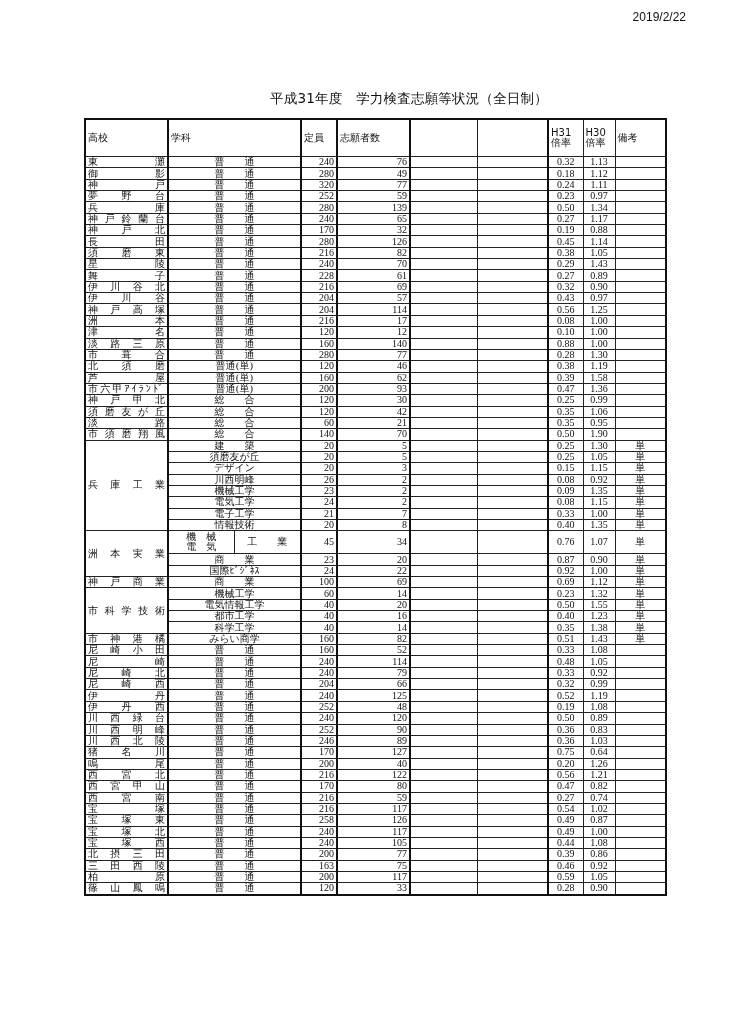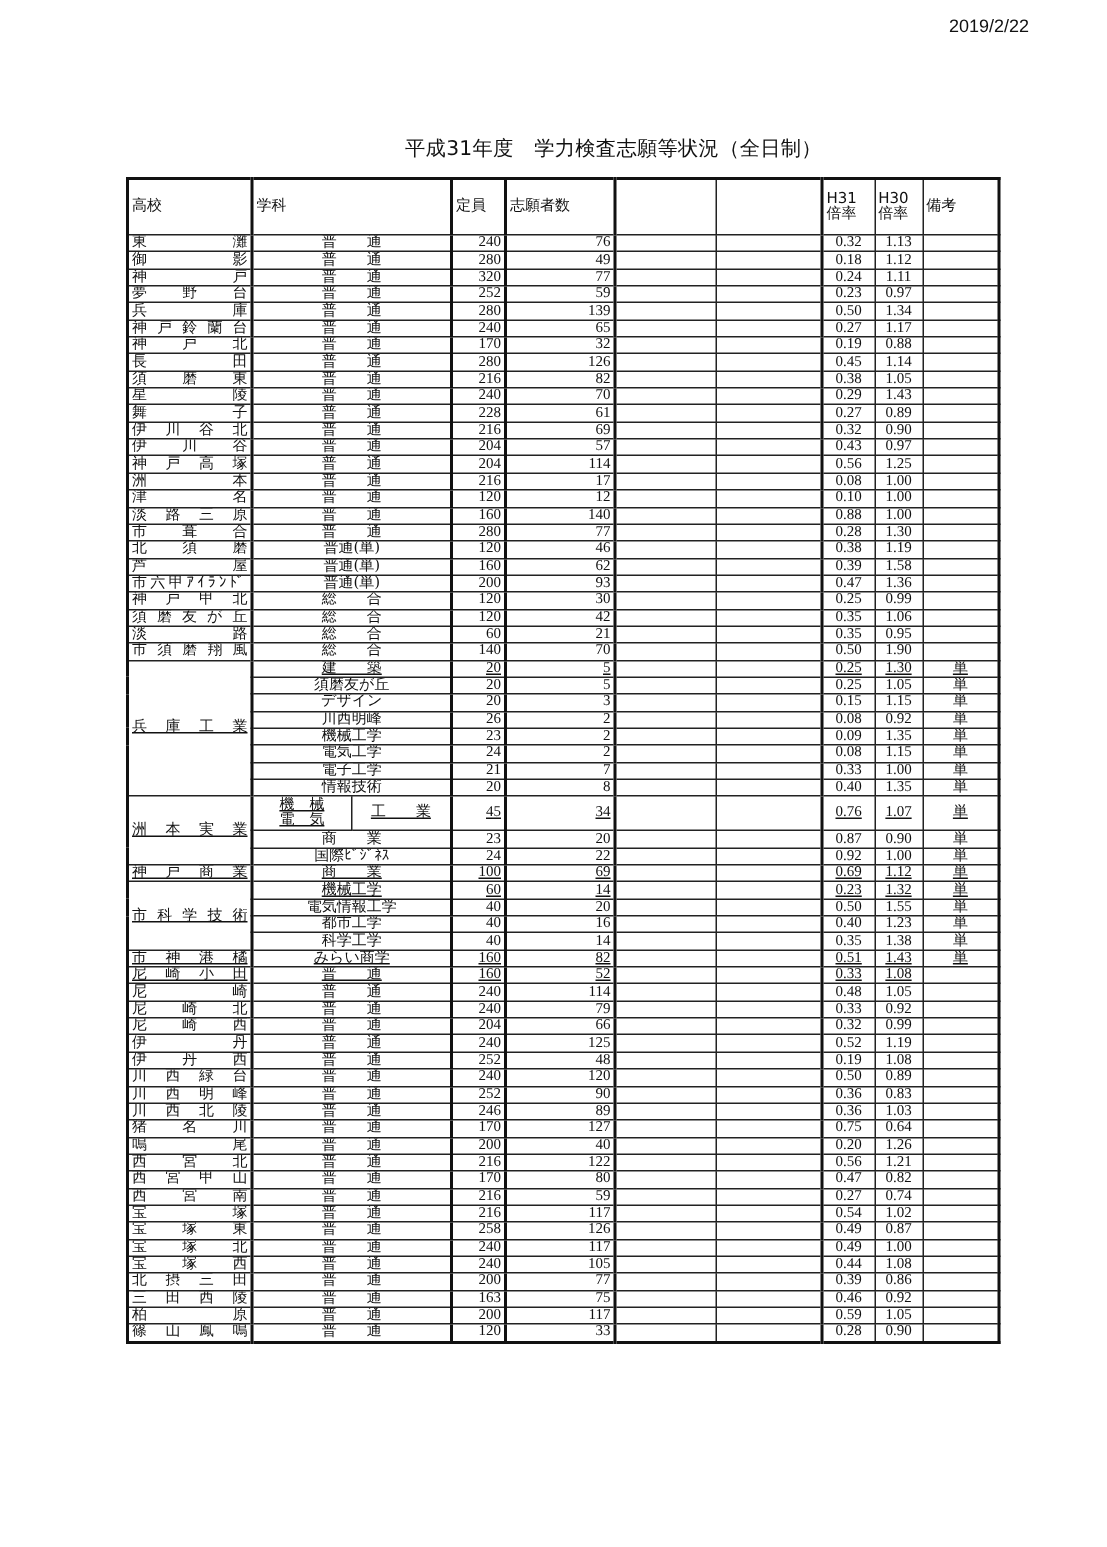--- a/index.html
+++ b/index.html
@@ -17,21 +17,21 @@
   td.school { text-align:justify; text-align-last:justify; letter-spacing:0; }
   td.dept { text-align:center; }
   td.num { text-align:right; font-family:"Liberation Serif",serif; font-size:11px; }
   td.ratio { text-align:center; font-family:"Liberation Serif",serif; font-size:11px; }
   td.note { text-align:center; font-size:9px; }
   td.blank { }
   .c1 { border-right:2px solid #111 !important; }
   .c3 { border-left:2px solid #111 !important; }
   .c4 { border-left:2px solid #111 !important; border-right:2px solid #111 !important; }
   .c7 { border-left:2px solid #111 !important; }
-  .thickt td { border-top:2px solid #111;text-decoration:underline; }
+  .thickt td { border-top:2px solid #111; }
 </style>
 </head>
 <body>
 
 <div class="date">2019/2/22</div>
 <div class="title">平成31年度　学力検査志願等状況（全日制）</div>
 
 <table class="grid">
   <colgroup>
     <col style="width:83px">

